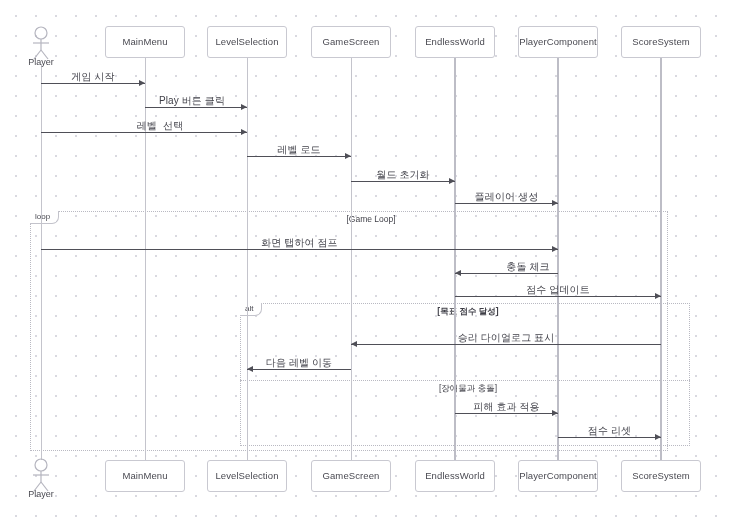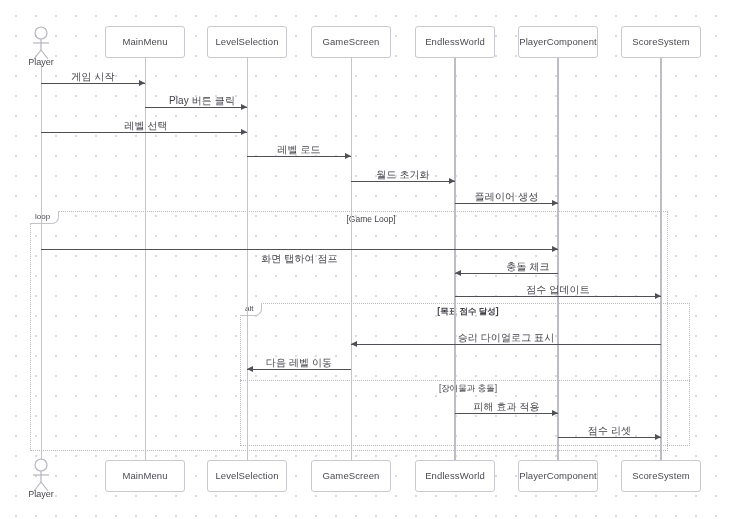--- a/index.html
+++ b/index.html
@@ -161,36 +161,36 @@
     <div class="pbox" style="left: 415px; top: 460px; width: 80px; height: 32px;">EndlessWorld</div>
     <div class="pbox" style="left: 518px; top: 26px; width: 80px; height: 32px;">PlayerComponent</div>
     <div class="pbox" style="left: 518px; top: 460px; width: 80px; height: 32px;">PlayerComponent</div>
     <div class="pbox" style="left: 621px; top: 26px; width: 80px; height: 32px;">ScoreSystem</div>
     <div class="pbox" style="left: 621px; top: 460px; width: 80px; height: 32px;">ScoreSystem</div>
     <div class="msg" style="left: 41px; top: 83px; width: 104px;"></div>
     <div class="arrowhead right" style="left: 139px; top: 80px;"></div>
     <div class="msg-label" style="left: 93px; top: 70px;">게임 시작</div>
     <div class="msg" style="left: 145px; top: 107px; width: 102px;"></div>
     <div class="arrowhead right" style="left: 241px; top: 104px;"></div>
-    <div class="msg-label" style="left: 202px; top: 94px;">Play 버튼 클릭</div>
+    <div class="msg-label" style="left: 192px; top: 94px;">Play 버튼 클릭</div>
     <div class="msg" style="left: 41px; top: 132px; width: 206px;"></div>
     <div class="arrowhead right" style="left: 241px; top: 129px;"></div>
-    <div class="msg-label" style="left: 146px; top: 119px;">레벨 선택</div>
+    <div class="msg-label" style="left: 160px; top: 119px; font-family: Liberation Mono, monospace;">레벨 선택</div>
     <div class="msg" style="left: 247px; top: 156px; width: 104px;"></div>
     <div class="arrowhead right" style="left: 345px; top: 153px;"></div>
     <div class="msg-label" style="left: 299px; top: 143px;">레벨 로드</div>
     <div class="msg" style="left: 351px; top: 181px; width: 104px;"></div>
     <div class="arrowhead right" style="left: 449px; top: 178px;"></div>
     <div class="msg-label" style="left: 403px; top: 168px;">월드 초기화</div>
     <div class="msg" style="left: 455px; top: 203px; width: 103px;"></div>
     <div class="arrowhead right" style="left: 552px; top: 200px;"></div>
     <div class="msg-label" style="left: 506.5px; top: 190px;">플레이어 생성</div>
     <div class="msg" style="left: 41px; top: 249px; width: 517px;"></div>
     <div class="arrowhead right" style="left: 552px; top: 246px;"></div>
-    <div class="msg-label" style="left: 299.5px; top: 236px; margin-top: 16px;">화면 탭하여 점프</div>
+    <div class="msg-label" style="left: 299.5px; top: 236px;">화면 탭하여 점프</div>
     <div class="msg" style="left: 455px; top: 273px; width: 103px;"></div>
     <div class="arrowhead left" style="left: 455px; top: 270px;"></div>
     <div class="msg-label" style="left: 528px; top: 260px;">충돌 체크</div>
     <div class="msg" style="left: 455px; top: 296px; width: 206px;"></div>
     <div class="arrowhead right" style="left: 655px; top: 293px;"></div>
     <div class="msg-label" style="left: 558px; top: 283px;">점수 업데이트</div>
     <div class="msg" style="left: 351px; top: 344px; width: 310px;"></div>
     <div class="arrowhead left" style="left: 351px; top: 341px;"></div>
     <div class="msg-label" style="left: 506px; top: 331px;">승리 다이얼로그 표시</div>
     <div class="msg" style="left: 247px; top: 369px; width: 104px;"></div>

